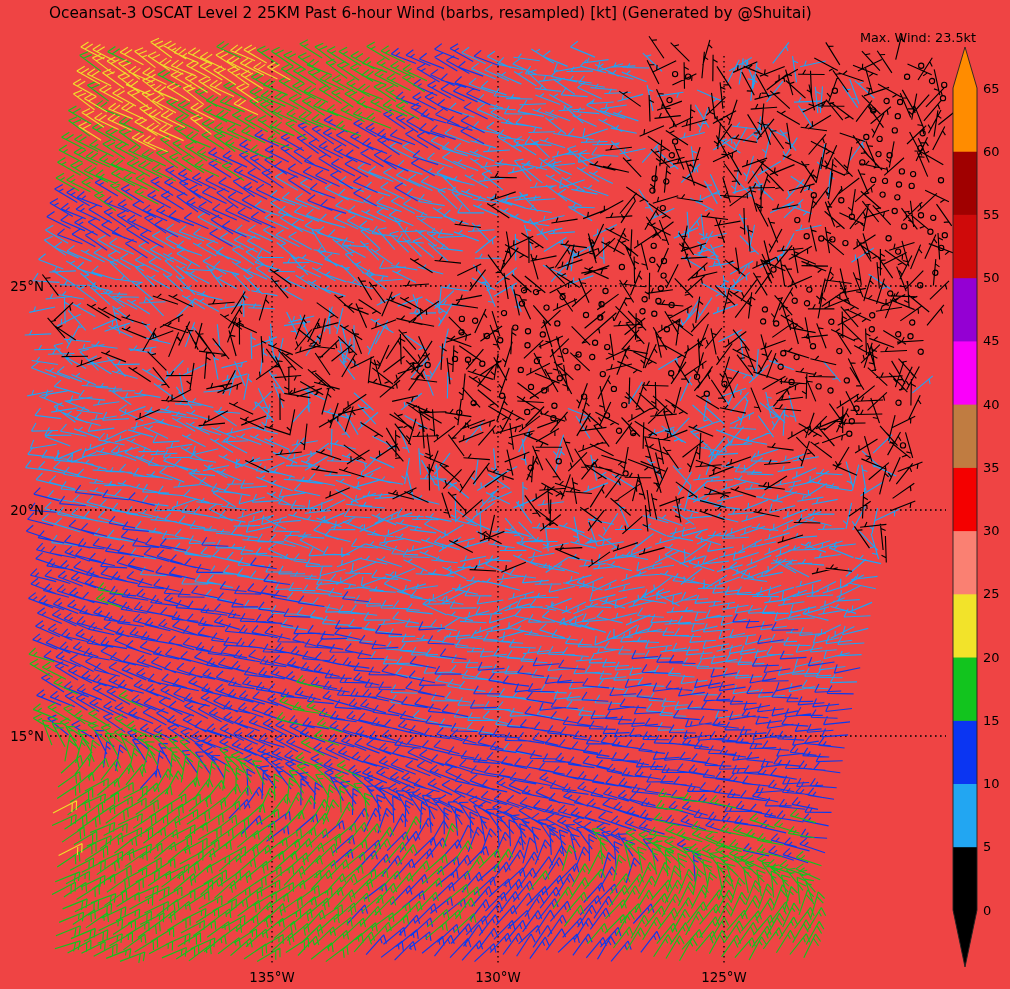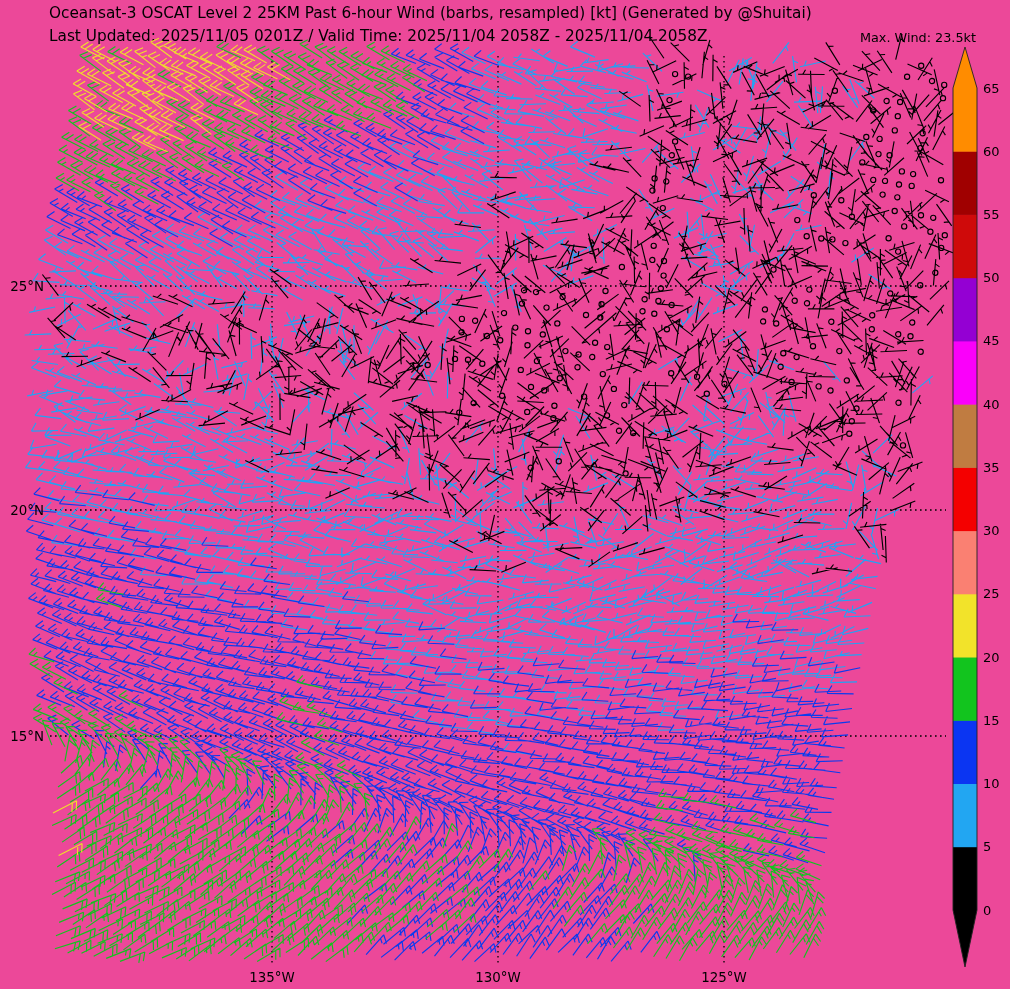--- a/index.html
+++ b/index.html
@@ -1,29 +1,28 @@
 <!DOCTYPE html>
 <html><head>
 <meta charset="utf-8">
 <style>
   html,body{margin:0;padding:0;background:#fff;width:1010px;height:989px;overflow:hidden;
             font-family:"DejaVu Sans","Liberation Sans",sans-serif;}
-  #stage{position:relative;width:1010px;height:989px;background:#ec4899;}
+  #stage{position:relative;width:1010px;height:989px;background:#ef4444;}
   .title-line{position:absolute;left:49px;color:#000;font-size:15.3px;white-space:pre;}
   #title1{top:4px;}
   #title2{top:27px;}
   #maxwind{position:absolute;left:828px;width:148px;top:30px;text-align:right;font-size:12.8px;color:#000;}
   #plot-svg{position:absolute;left:0;top:0;}
 </style>
 </head>
 <body>
 <div id="stage">
 
   <div id="title1" class="title-line">Oceansat-3 OSCAT Level 2 25KM Past 6-hour Wind (barbs, resampled) [kt] (Generated by @Shuitai)</div>
-  <div id="title2" class="title-line">Last Updated: 2025/11/05 0201Z / Valid Time: 2025/11/04 2058Z - 2025/11/04 2058Z</div>
   <div id="maxwind">Max. Wind: 23.5kt</div>
 
   <svg id="plot-svg" width="1010" height="989" viewBox="0 0 1010 989" xmlns="http://www.w3.org/2000/svg">
       <g>
         <line x1="50" y1="286" x2="946" y2="286" stroke="#000" stroke-width="1.3" stroke-dasharray="1.6 3.4"></line>
         <line x1="50" y1="510" x2="946" y2="510" stroke="#000" stroke-width="1.3" stroke-dasharray="1.6 3.4"></line>
         <line x1="50" y1="736" x2="946" y2="736" stroke="#000" stroke-width="1.3" stroke-dasharray="1.6 3.4"></line>
         <line x1="272" y1="56" x2="272" y2="963" stroke="#000" stroke-width="1.3" stroke-dasharray="1.6 3.4"></line>
         <line x1="498" y1="56" x2="498" y2="963" stroke="#000" stroke-width="1.3" stroke-dasharray="1.6 3.4"></line>
         <line x1="724" y1="56" x2="724" y2="963" stroke="#000" stroke-width="1.3" stroke-dasharray="1.6 3.4"></line>

